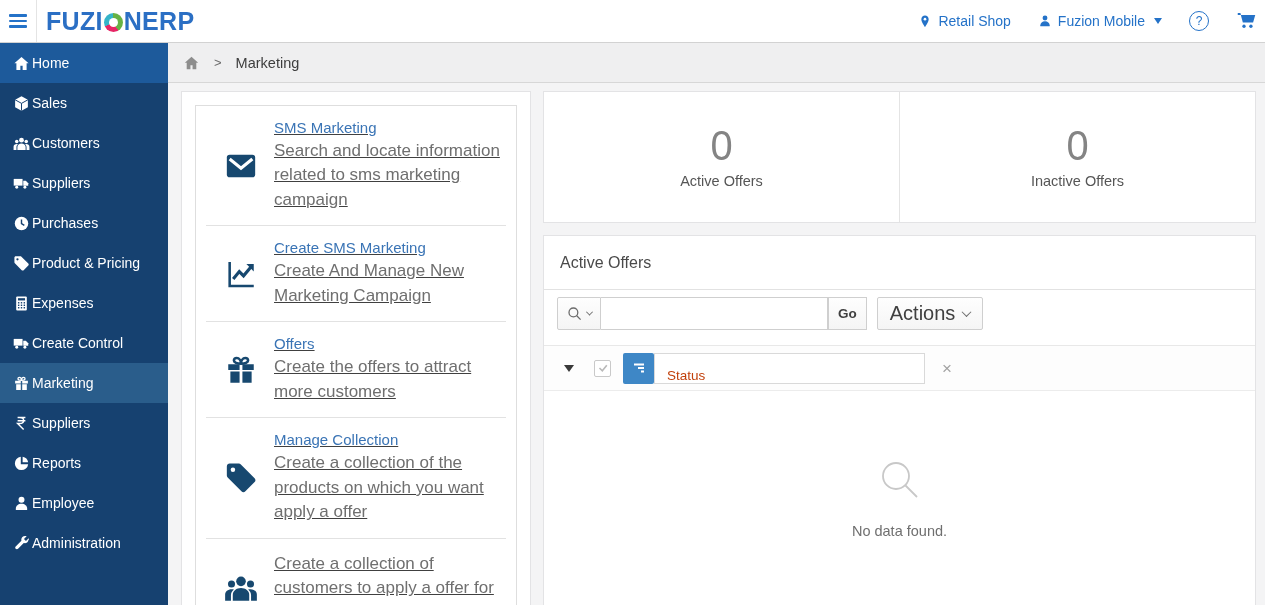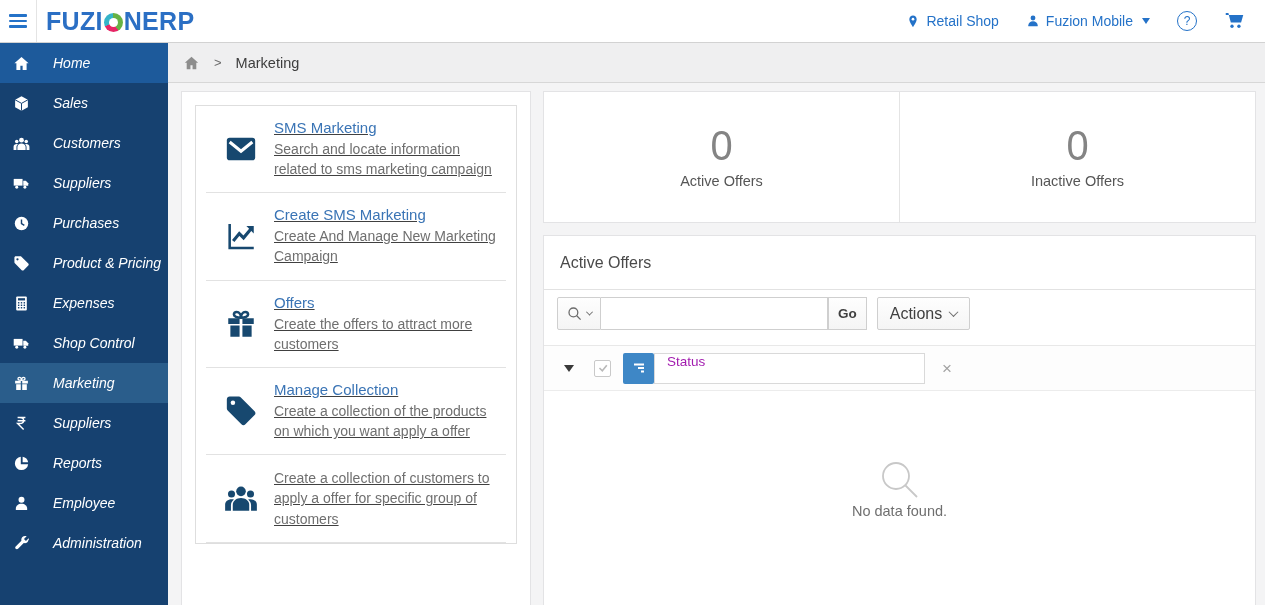--- a/index.html
+++ b/index.html
@@ -27,21 +27,21 @@
   .logo {
     display: flex; align-items: center; margin-left: 9px; text-decoration: none;
     font-size: 25px; font-weight: bold; color: #2b6fc4; letter-spacing: .3px; line-height: 1;
   }
   .logo-o {
     width: 19px; height: 19px; border-radius: 50%; position: relative; margin: 2px 1px 0 1px;
     background: conic-gradient(#66b245 0 150deg, #e62565 150deg 245deg, #35b4c9 245deg 360deg);
   }
   .logo-o::after { content:""; position: absolute; inset: 5px; background: #fff; border-radius: 50%; }
   .topbar-right {
-    margin-left: auto; display: flex; align-items: center; gap: 27px; padding-right: 20px;
+    margin-left: auto; display: flex; align-items: center; gap: 27px; padding-right: 8px;
     color: #2472c8; font-size: 14px; text-align: right;
   }
   .tb-item { display: flex; align-items: center; gap: 6px; cursor: pointer; color: #2472c8; }
   .caret-down {
     width: 0; height: 0; border-left: 4.5px solid transparent; border-right: 4.5px solid transparent;
     border-top: 6px solid #2472c8; margin-left: 3px;
   }
   .help-btn {
     width: 20px; height: 20px; border: 1.6px solid #2472c8; border-radius: 50%;
     display: flex; align-items: center; justify-content: center;
@@ -54,21 +54,21 @@
     position: absolute; top: 43px; left: 0; width: 168px; height: 562px;
     background: #164170; --hole: #164170; z-index: 10;
   }
   .nav-item {
     height: 40px; display: flex; align-items: center; color: #fff; font-size: 14px; cursor: pointer;
   }
   .nav-item.home   { background: #1d5a9b; --hole: #1d5a9b; }
   .nav-item.current{ background: #2a5d8b; --hole: #2a5d8b; }
   .nav-icon { width: 18px; margin-left: 12px; display: flex; justify-content: center; color: #fff; }
   .nav-icon svg { width: 17px; height: 17px; }
-  .nav-label { margin-left: 23px; white-space: nowrap; font-style: italic; }
+  .nav-label { margin-left: 2px; white-space: nowrap; }
 
   
   .breadcrumb {
     position: absolute; top: 43px; left: 168px; width: 1097px; height: 40px;
     background: #efeff0; border-bottom: 1px solid #d7d7d7;
     display: flex; align-items: center; padding-left: 15px; gap: 14px;
     font-size: 14.5px; color: #3d3d3d;
   }
   .crumb-home { color: #8d8d8d; display: flex; cursor: pointer; }
   .crumb-sep { color: #6b6b6b; font-size: 13px; }
@@ -81,42 +81,42 @@
   .panel { background: #fff; border: 1px solid #e3e3e5; position: absolute; }
 
   
   .left-panel { left: 13px; top: 8px; width: 350px; height: 560px; padding: 13px; }
   .links-card { border: 1px solid #dedede; background: #fff; }
   .link-item { display: flex; align-items: center; padding: 13px 12px; }
   .link-icon { width: 66px; flex: none; display: flex; justify-content: center; color: #17486f; }
   .link-icon svg { width: 34px; height: 34px; }
   .link-texts { width: 228px; display: flex; flex-direction: column; gap: 3px; text-decoration: underline; }
   .link-title { color: #3a74b5; font-size: 15px; text-decoration: none; cursor: pointer; }
-  .link-desc { color: #6f6f6f; font-size: 14px; line-height: 1.44; }
+  .link-desc { color: #6f6f6f; font-size: 17px; line-height: 1.44; }
   .link-divider { height: 1px; background: #e2e2e2; margin: 0 10px; }
 
   
   .stats-card { left: 375px; top: 8px; width: 713px; height: 132px; display: flex; }
   .stat { flex: 1; display: flex; flex-direction: column; align-items: center; justify-content: center; gap: 6px; }
   .stat + .stat { border-left: 1px solid #e4e4e4; }
   .stat-value { font-size: 42px; font-weight: 300; color: #848484; line-height: 1; transform: scaleX(.95); }
   .stat-label { font-size: 14.5px; color: #565656; }
 
   
   .report-panel { left: 375px; top: 152px; width: 713px; height: 500px; }
   .report-header {
     height: 54px; display: flex; align-items: center; padding-left: 16px;
     font-size: 16px; color: #4a4a4a; border-bottom: 1px solid #e2e2e2;
   }
   .report-toolbar {
     display: flex; align-items: center; padding: 7px 13px 15px 13px; border-bottom: 1px solid #e8e8e8;
   }
   .btn {
     border: 1px solid #cfcfcf; background: linear-gradient(#fefefe, #f5f5f5);
-    height: 33px; font-size: 16px; color: #404040; cursor: pointer;
+    height: 33px; font-size: 20px; color: #404040; cursor: pointer;
     display: flex; align-items: center; justify-content: center;
     font-family: "Liberation Sans", sans-serif;
   }
   .search-btn { width: 44px; gap: 4px; border-radius: 2px 0 0 2px; }
   .search-input {
     width: 227px; height: 33px; border: 1px solid #cfcfcf; border-left: none;
     padding: 0 8px; font-size: 14px; outline: none; background: #fff;
     font-family: "Liberation Sans", sans-serif;
   }
   .go-btn { margin-left: 0px; padding: 8px 9px; font-weight: bold; font-size: 13.5px; }
@@ -138,27 +138,27 @@
   .filter-checkbox {
     width: 17px; height: 17px; border: 1px solid #c9c9c9; border-radius: 2px; background: #fff;
     display: flex; align-items: center; justify-content: center; cursor: pointer; margin-right: 12px;
   }
   .filter-icon-btn {
     width: 31px; height: 31px; background: #3e87c6; border: none; border-radius: 2px;
     display: flex; align-items: center; justify-content: center; cursor: pointer; flex: none;
   }
   .filter-pill {
     width: 271px; height: 31px; border: 1px solid #d9d9d9; background: #fff;
-    display: flex; align-items: flex-start; padding-left: 12px;
-    font-size: 13.5px; color: #a21caf; cursor: pointer;
+    display: flex; align-items: flex-end; padding-left: 12px;
+    font-size: 13.5px; color: #c2410c; cursor: pointer;
   }
   .filter-remove { margin-left: 17px; color: #a3a3a3; font-size: 17px; cursor: pointer; line-height: 1; }
 
   .empty-state {
-    display: flex; flex-direction: column; align-items: center; padding-top: 66px; 
+    display: flex; flex-direction: column; align-items: center; padding-top: 66px; gap: 20px;
   }
   .empty-text { font-size: 14.5px; color: #6f6f6f; }
 </style>
 </head>
 <body>
 
 <header class="topbar">
   <button class="hamburger">
     <span></span>
       <span></span>
@@ -284,21 +284,21 @@
   </div>
   <div class="nav-item">
     <span class="nav-icon">
         <svg viewBox="0 0 24 24" fill="currentColor">
           <path d="M1 5.5h12.5V15H1z"></path>
           <path d="M14.5 8h3.6l3.4 3.6V15h-7z"></path>
           <circle cx="5.3" cy="17.3" r="2.1"></circle>
           <circle cx="16.8" cy="17.3" r="2.1"></circle>
         </svg>
       </span>
-    <span class="nav-label">Shop Control</span>
+    <span class="nav-label">Create Control</span>
   </div>
   <div class="nav-item current">
     <span class="nav-icon">
         <svg viewBox="0 0 24 24">
           <path fill="currentColor" d="M3 8h8v4H3zM13 8h8v4h-8zM4.5 13h6.5v8H4.5zM13 13h6.5v8H13z"></path>
           <path fill="none" stroke="currentColor" stroke-width="1.8" d="M12 7.6C9.2 7.6 7 6.6 7 5.3c0-1 .9-1.8 2-1.8 1.7 0 3 1.9 3 4.1 0-2.2 1.3-4.1 3-4.1 1.1 0 2 .8 2 1.8 0 1.3-2.2 2.3-5 2.3z"></path>
         </svg>
       </span>
     <span class="nav-label">Marketing</span>
   </div>

